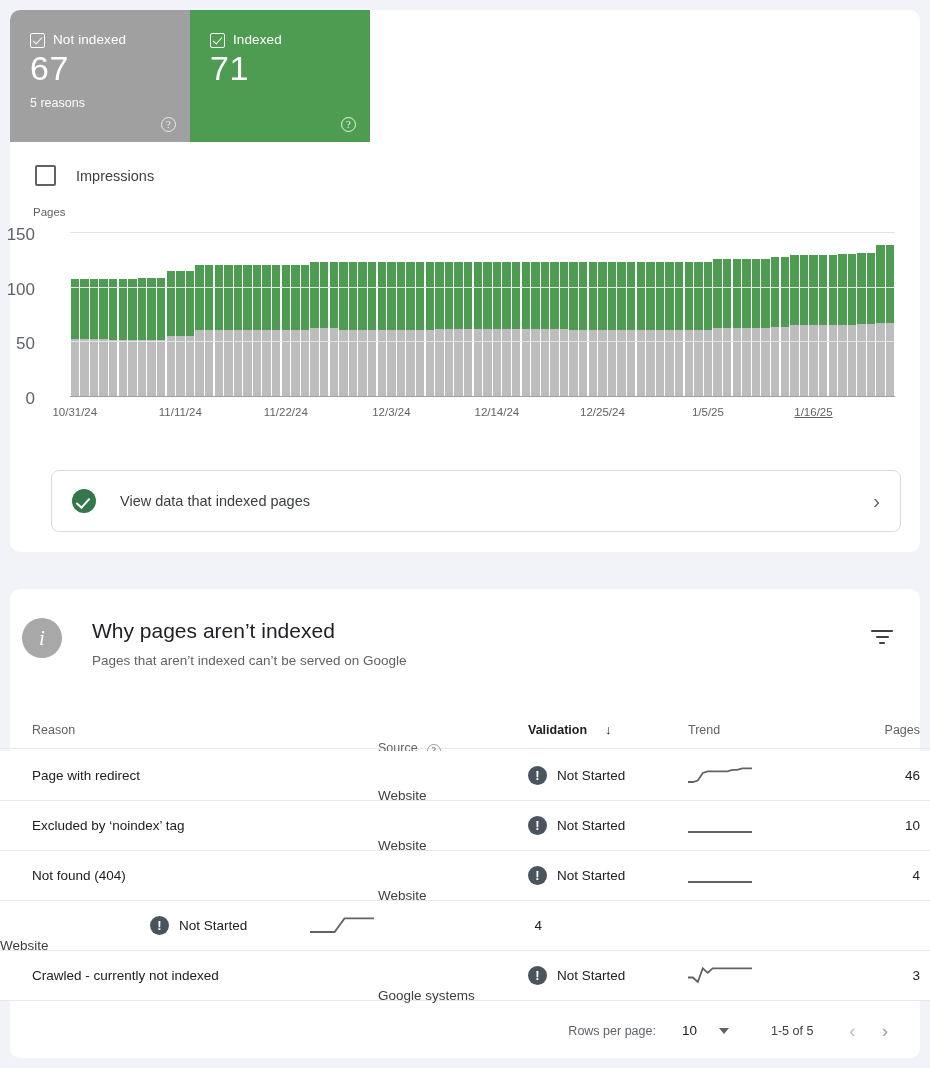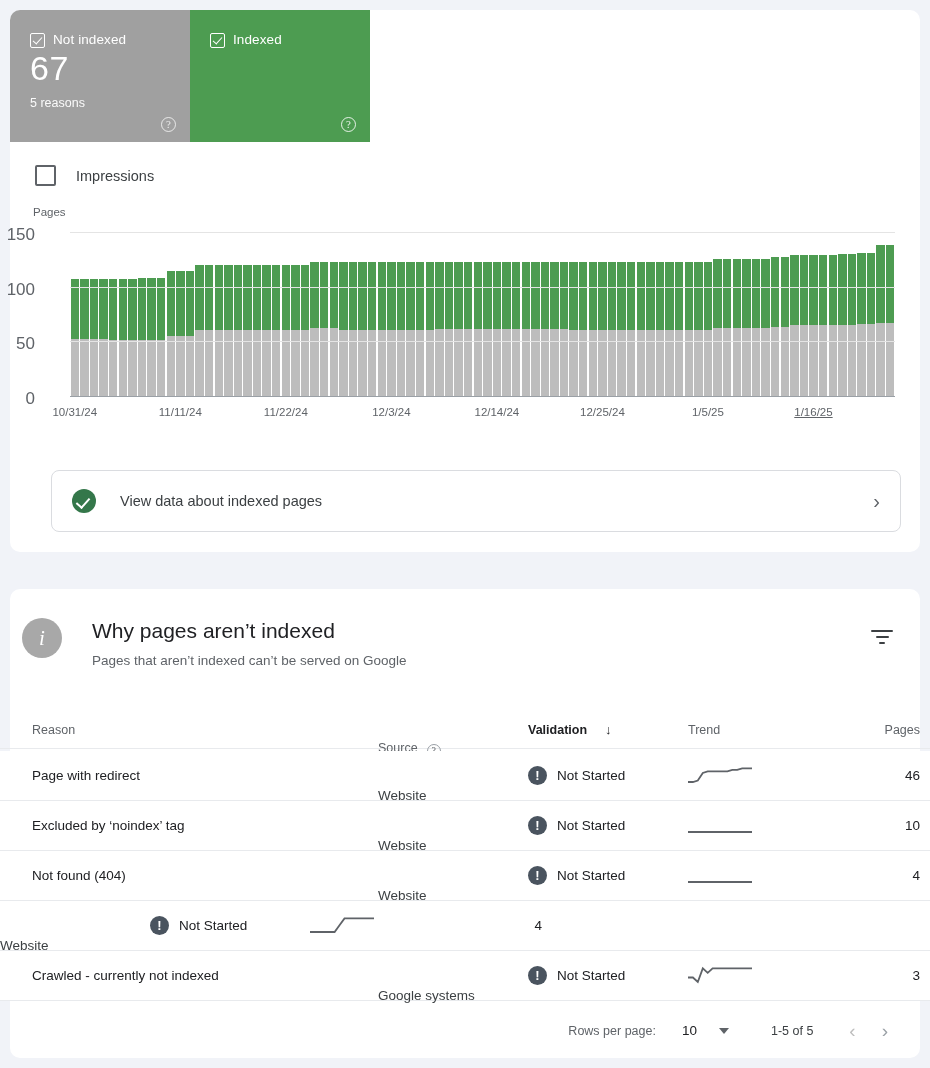--- a/index.html
+++ b/index.html
@@ -203,20 +203,21 @@
         <div class="tile-value">67</div>
         <div class="tile-sub">5 reasons</div>
         <div class="help-circle">?</div>
       </div>
 
       <div class="tile indexed">
         <div class="tile-head">
           <span class="cbox"></span>
           <span class="tile-label">Indexed</span>
         </div>
+        <div class="tile-value">71</div>
         <div class="help-circle">?</div>
       </div>
     </div>
 
     <div class="impressions-row">
       <span class="cbox-dark"></span>
       <span class="impressions-label">Impressions</span>
     </div>
 
     <div class="chart">
@@ -584,21 +585,21 @@
           <div class="x-label" style="left: 321.366px;">12/3/24</div>
           <div class="x-label" style="left: 426.89px;">12/14/24</div>
           <div class="x-label" style="left: 532.413px;">12/25/24</div>
           <div class="x-label" style="left: 637.936px;">1/5/25</div>
           <div class="x-label" style="left: 743.459px; text-decoration: underline;">1/16/25</div>
         </div>
     </div>
 
     <div class="banner">
       <span class="banner-ico"></span>
-      <span class="banner-text">View data about indexed pages</span>
+      <span class="banner-text">View data that indexed pages</span>
       <span class="banner-chev">›</span>
     </div>
   </div>
 
   <div class="card-bottom"></div>
 
   <div class="info-ico">i</div>
   <div class="sec-title">Why pages aren’t indexed</div>
   <div class="sec-sub">Pages that aren’t indexed can’t be served on Google</div>
   <div class="filter-ico">

